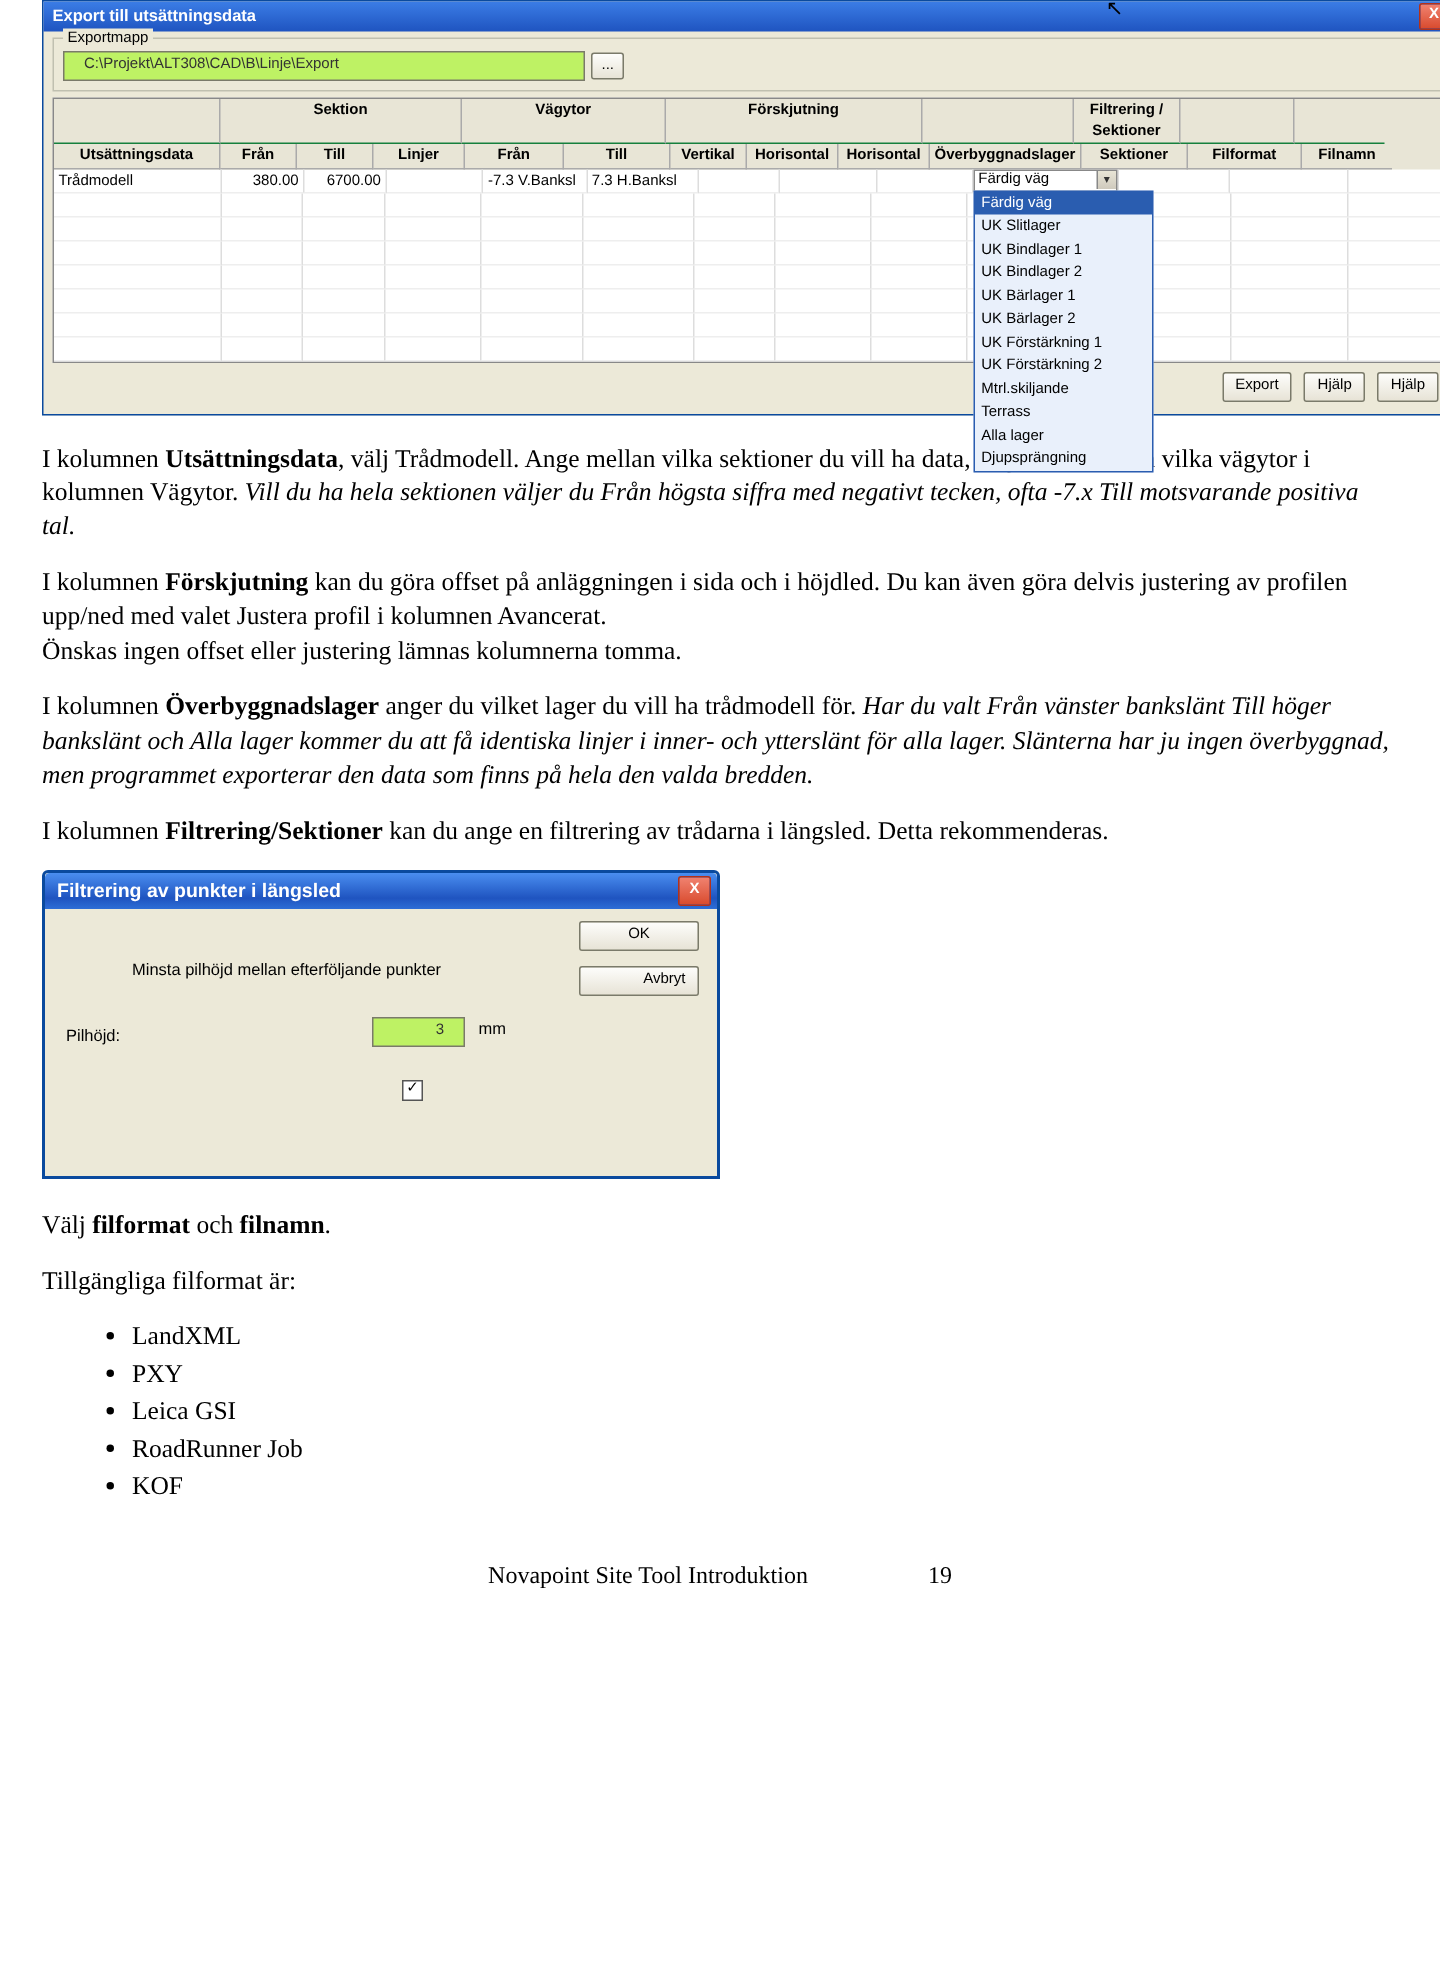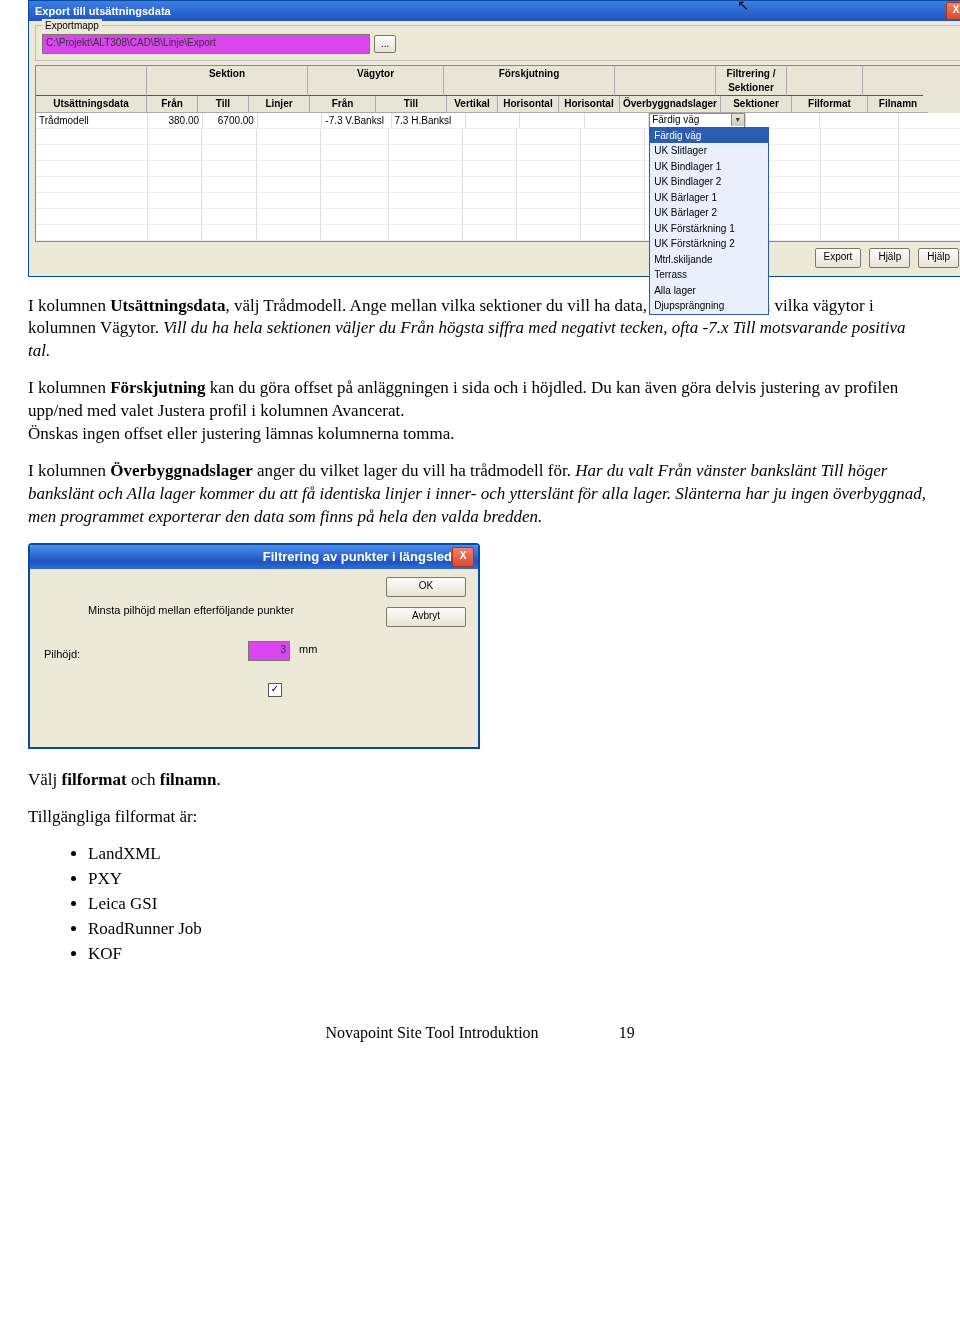--- a/index.html
+++ b/index.html
@@ -58,23 +58,23 @@
     top: -7px; left: 6px;
     background: #ece9d8;
     padding: 0 3px;
     font-size: 10px;
   }
   .path-row {
     display: flex; gap: 4px; align-items:center;
   }
   .txtfield {
     border: 1px solid #7a7a6a;
-    background: #d946ef;
+    background: #bef264;
     height: 16px;
-    padding: 1px 3px;
+    padding: 1px 13px;
     font-size: 10px;
     color: #333;
   }
   .btn3d {
     border: 1px solid #7a7a6a;
     background: linear-gradient(#fdfdfb,#e7e3d6);
     height: 18px;
     padding: 0 8px;
     font-size: 10px;
     line-height: 16px;
@@ -170,39 +170,39 @@
   .win2 {
     font-family: Tahoma, Arial, sans-serif;
     font-size: 11px;
     border: 2px solid #0a4a9e;
     background: #ece9d8;
     width: 448px;
     margin: 4px 0 20px 0;
     border-radius: 4px 4px 0 0;
   }
   .titlebar2 {
-    display:flex; align-items:center; justify-content:flex-end;
+    display:flex; align-items:center; justify-content:space-between;
     height: 24px;
     padding: 0 4px 0 8px;
     background: linear-gradient(#4a8ef0,#1f54c0 70%,#2e6ed6);
     color:#fff; font-weight:bold; font-size:13px;
     border-radius: 3px 3px 0 0;
   }
   .win2-body {
     padding: 14px 12px 14px 14px;
     position:relative;
   }
   .rlabel { position:absolute; font-size:11px; }
   .rinput { position:absolute; }
   .chk { width:12px; height:12px; border:1px solid #555; background:#fff; display:inline-block; text-align:center; font-size:10px; line-height:10px;}
 
   .footer {
     text-align: center;
     font-size: 16px;
-    margin-top: 56px;
+    margin-top: 38px;
   }
 </style>
 </head>
 <body>
 
 <div class="page">
 
   <div class="win">
     <div class="titlebar">
       <span>Export till utsättningsdata</span>
@@ -396,41 +396,44 @@
   <p>
     <span>I kolumnen </span><b>Utsättningsdata</b><span>, välj Trådmodell. Ange mellan vilka sektioner du vill ha data, välj sedan mellan vilka vägytor i kolumnen Vägytor. </span><span class="italic">Vill du ha hela sektionen väljer du Från högsta siffra med negativt tecken, ofta -7.x Till motsvarande positiva tal.</span>
   </p>
   <p>
     <span>I kolumnen </span><b>Förskjutning</b><span> kan du göra offset på anläggningen i sida och i höjdled. Du kan även göra delvis justering av profilen upp/ned med valet Justera profil i kolumnen Avancerat.</span><br>
     <span>Önskas ingen offset eller justering lämnas kolumnerna tomma.</span>
   </p>
   <p>
     <span>I kolumnen </span><b>Överbyggnadslager</b><span> anger du vilket lager du vill ha trådmodell för. </span><span class="italic">Har du valt Från vänster bankslänt Till höger bankslänt och Alla lager kommer du att få identiska linjer i inner- och ytterslänt för alla lager. Slänterna har ju ingen överbyggnad, men programmet exporterar den data som finns på hela den valda bredden.</span>
   </p>
+  <p>
+    <span>I kolumnen </span><b>Filtrering/Sektioner</b><span> kan du ange en filtrering av trådarna i längsled. Detta rekommenderas.</span>
+  </p>
 
   <div class="win2">
     <div class="titlebar2">
       <span>Filtrering av punkter i längsled</span>
       <div class="close-btn" style="height:18px;width:20px;line-height:16px;">X</div>
     </div>
     <div class="win2-body" style="height:150px;">
       <div class="rlabel" style="top:34px;left:30px;margin-left:28px;">Minsta pilhöjd mellan efterföljande punkter</div>
       <div class="rlabel" style="top:78px;left:14px;">Pilhöjd:</div>
       <div class="rinput" style="top:72px;left:218px;">
         <span class="txtfield" style="width:34px;text-align:right;display:inline-block;">3</span>
         <span style="margin-left:6px;font-size:11px;">mm</span>
       </div>
       <div class="rinput" style="top:112px;left:238px;">
         <span class="chk">✓</span>
       </div>
       <div class="rinput" style="top:8px;right:12px;padding-left:30px;">
         <div class="btn3d" style="width:62px;text-align:center;">OK</div>
       </div>
       <div class="rinput" style="top:38px;right:12px;">
-        <div class="btn3d" style="width:62px;text-align:center;">Avbryt</div>
+        <div class="btn3d" style="width:62px;text-align:right;">Avbryt</div>
       </div>
     </div>
   </div>
 
   <p>
     <span>Välj </span><b>filformat</b><span> och </span><b>filnamn</b><span>.</span>
   </p>
   <p>Tillgängliga filformat är:</p>
   <ul>
     <li>LandXML</li>

